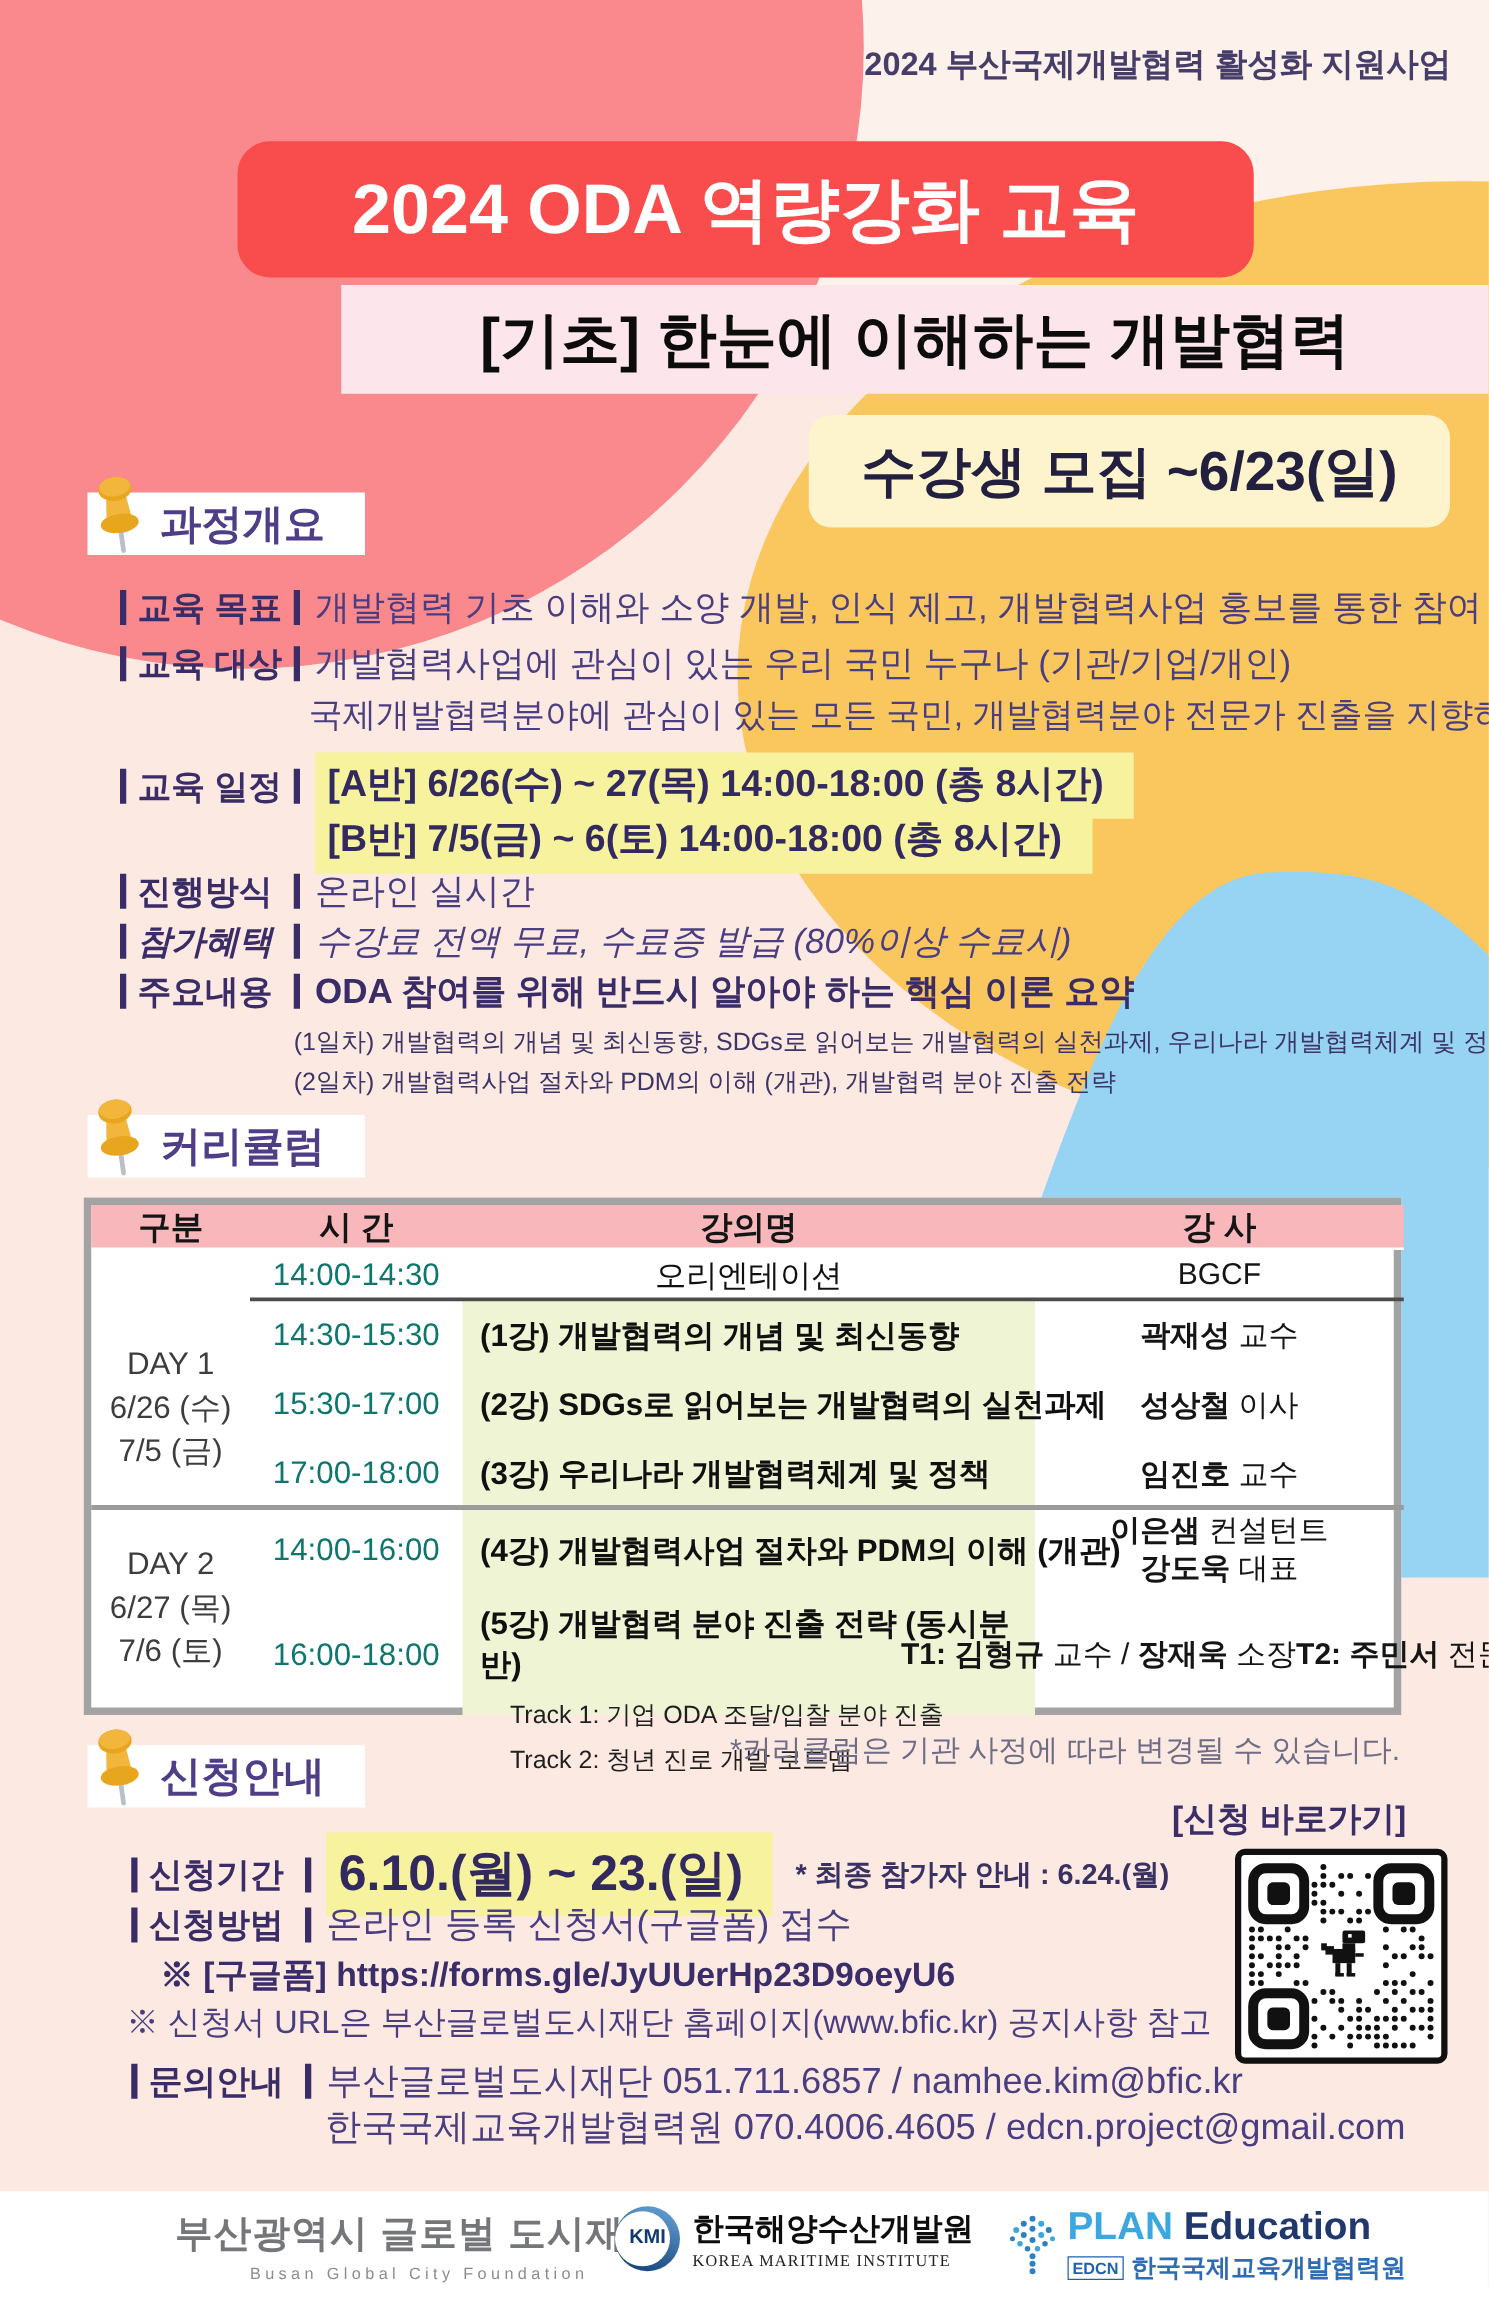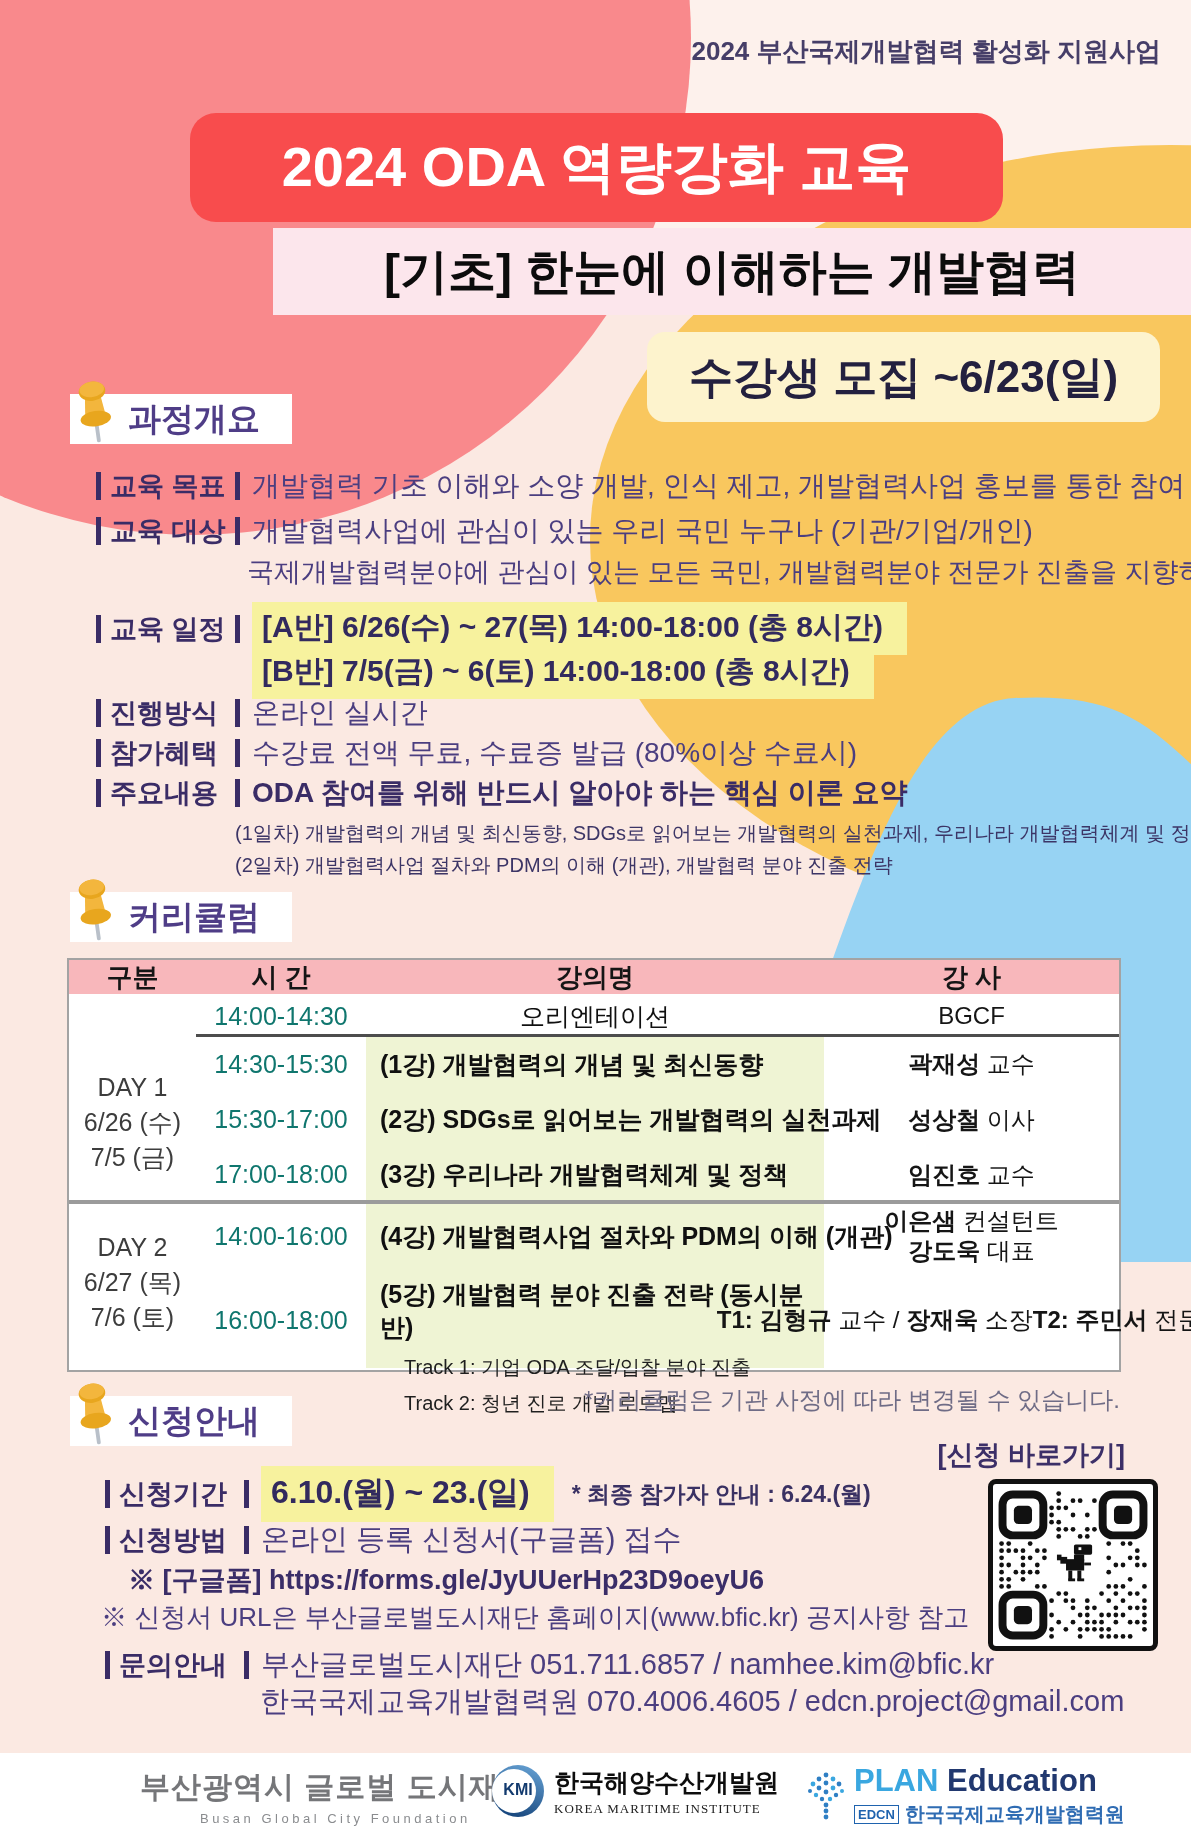--- a/index.html
+++ b/index.html
@@ -19,21 +19,21 @@
   .sec-head{position:absolute;left:70px;width:222px;height:50px;background:#ffffff;display:flex;align-items:center;padding-left:58px;box-sizing:border-box;}
   .sec-head .txt{font-size:33px;font-weight:800;color:#4f3d87;white-space:nowrap;}
   .pin{position:absolute;left:4px;top:-18px;width:42px;height:74px;}
   .row{position:absolute;display:flex;align-items:center;white-space:nowrap;}
   .bar{display:inline-block;width:5px;height:28px;background:#3a2c66;}
   .lbl{display:inline-block;width:118px;margin:0 7px 0 9px;font-size:27px;font-weight:800;color:#3a2c66;}
   .val{margin-left:12px;font-size:28px;color:#4b3e80;}
   .val.hl{background:#f7f29e;font-weight:800;color:#322a5e;font-size:30px;padding:5px 24px 7px 10px;}
   .sub{position:absolute;font-size:27px;color:#4b3e80;white-space:nowrap;}
   .sub.small{font-size:20px;font-weight:500;color:#3c3566;}
-  .table{position:absolute;left:67px;top:958px;width:1054px;height:414px;background:#ffffff;border:2px solid #a3a3a3;box-sizing:border-box;}
+  .table{position:absolute;left:67px;top:958px;width:1054px;height:414px;background:#ffffff;border:6px solid #a3a3a3;box-sizing:border-box;}
   .thead{position:absolute;left:0;top:0;width:1050px;height:36px;background:#f8b7bb;border-bottom:2px solid #ffffff;box-sizing:border-box;}
   .th{position:absolute;top:0;height:34px;display:flex;align-items:center;justify-content:center;font-size:26px;font-weight:700;color:#151515;white-space:nowrap;}
   .green{position:absolute;left:297px;top:76px;width:458px;height:332px;background:#eff4d4;}
   .tdiv1{position:absolute;left:127px;top:74px;width:923px;height:3px;background:#4d4d4d;}
   .tdiv2{position:absolute;left:0;top:240px;width:1050px;height:4px;background:#9b9b9b;}
   .tc{position:absolute;display:flex;align-items:center;justify-content:center;white-space:nowrap;}
   .time{font-size:25px;font-weight:500;color:#0f766e;}
   .ttl{justify-content:flex-start;font-size:25px;font-weight:600;color:#101010;}
   .day{flex-direction:column;font-size:25px;font-weight:500;color:#3d3d3d;line-height:1.4;}
   .inst{font-size:24px;color:#151515;}
@@ -127,21 +127,21 @@
     <span class="lbl"></span>
     <span class="bar" style="visibility:hidden;"></span>
     <span class="val hl">[B반] 7/5(금) ~ 6(토) 14:00-18:00 (총 8시간)</span>
   </div>
   <div class="row" style="left:96px;top:694px;">
     <span class="bar"></span>
     <span class="lbl">진행방식</span>
     <span class="bar"></span>
     <span class="val">온라인 실시간</span>
   </div>
-  <div class="row" style="left:96px;top:734px;">
+  <div class="row" style="left:96px;top:734px;font-style:italic;">
     <span class="bar"></span>
     <span class="lbl">참가혜택</span>
     <span class="bar"></span>
     <span class="val">수강료 전액 무료, 수료증 발급 (80%이상 수료시)</span>
   </div>
   <div class="row" style="left:96px;top:774px;">
     <span class="bar"></span>
     <span class="lbl">주요내용</span>
     <span class="bar"></span>
     <span class="val" style="font-weight:800;color:#3a2c66;">ODA 참여를 위해 반드시 알아야 하는 핵심 이론 요약</span>
@@ -388,21 +388,21 @@
         <rect x="18" y="30" width="6" height="2.5"></rect>
         <rect x="19" y="2.5" width="2.5" height="2.5" fill="#ffffff"></rect>
       </g>
     </svg>
   </div>
 
   <div class="row" style="left:105px;top:1466px;">
     <span class="bar"></span>
     <span class="lbl">신청기간</span>
     <span class="bar"></span>
-    <span class="val hl" style="font-size:32px;">6.10.(월) ~ 23.(일)</span>
+    <span class="val hl" style="font-size:40px;">6.10.(월) ~ 23.(일)</span>
     <span class="appnote">* 최종 참가자 안내 : 6.24.(월)</span>
   </div>
   <div class="row" style="left:105px;top:1520px;">
     <span class="bar"></span>
     <span class="lbl">신청방법</span>
     <span class="bar"></span>
     <span class="val" style="font-size:29px;">온라인 등록 신청서(구글폼) 접수</span>
   </div>
   <div class="formline">※ [구글폼] https://forms.gle/JyUUerHp23D9oeyU6</div>
   <div class="urlline">※ 신청서 URL은 부산글로벌도시재단 홈페이지(www.bfic.kr) 공지사항 참고</div>

